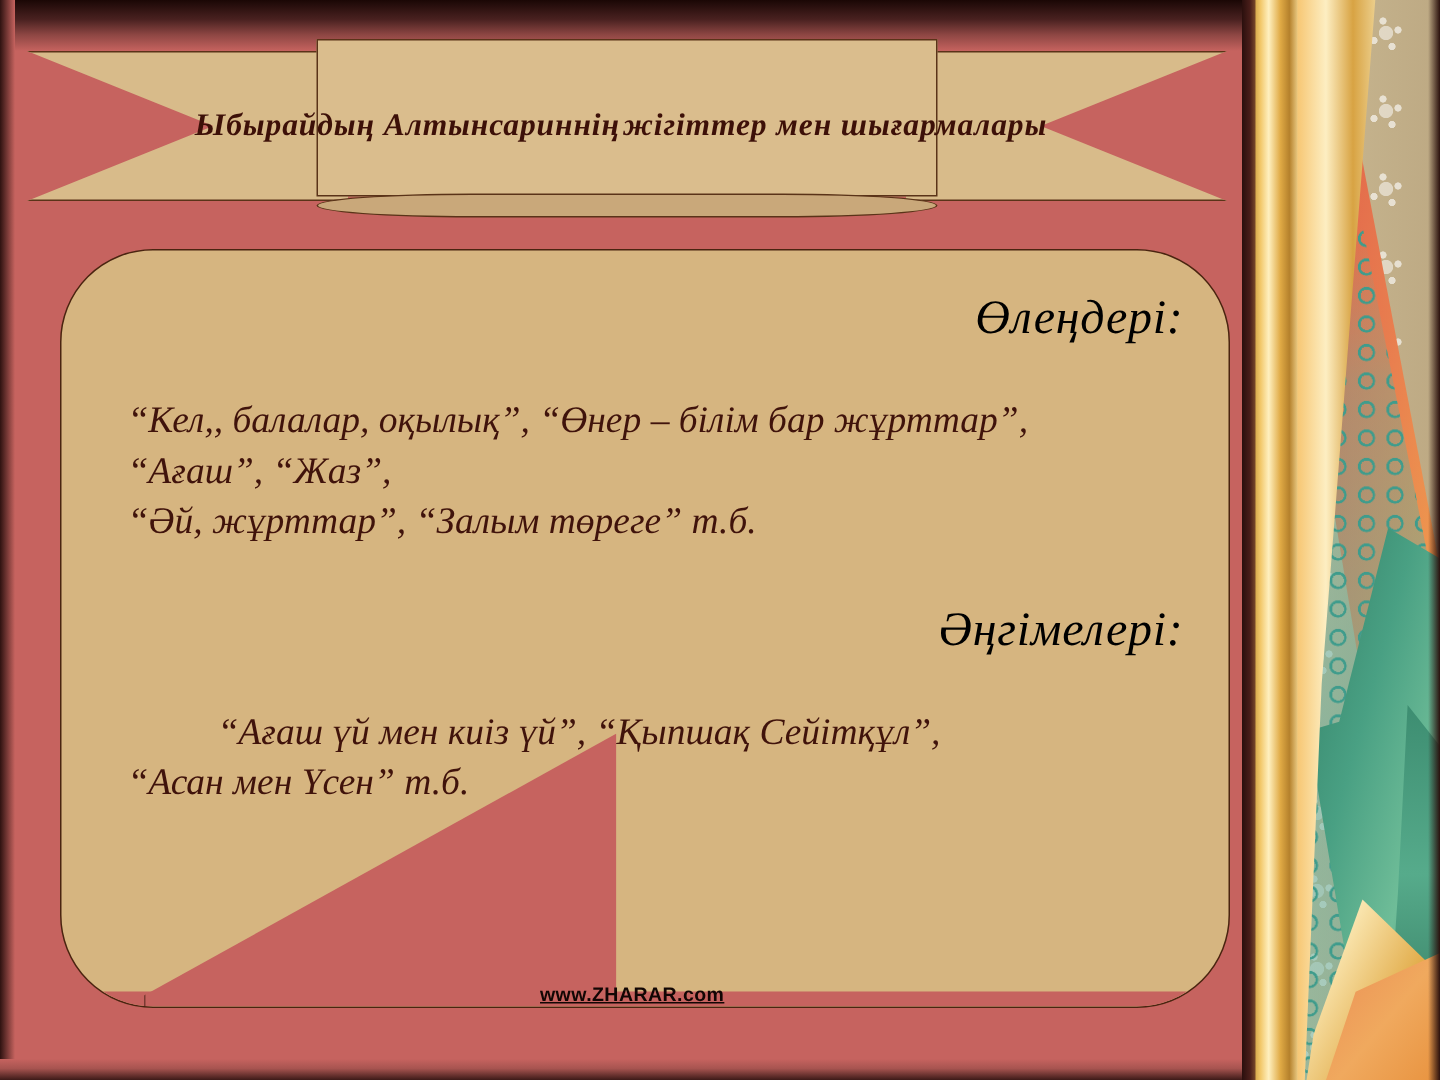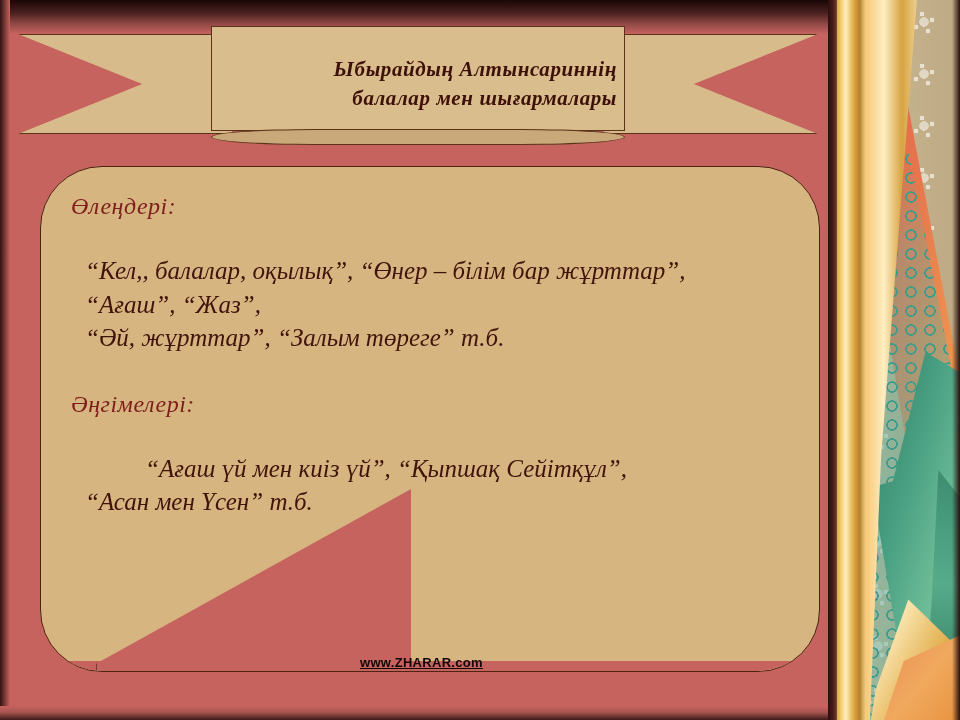--- a/index.html
+++ b/index.html
@@ -85,22 +85,21 @@
     z-index: 4;
   }
   .banner-title {
     position: absolute;
     left: 193px;
     top: 2px;
     width: 406px;
     height: 95px;
     z-index: 6;
     display: flex;
-    flex-direction: column;
-    align-items: flex-end;
+    align-items: center;
     justify-content: center;
     gap: 2px;
   }
   .banner-line {
     font-style: italic;
     font-weight: bold;
     font-size: 21px;
     color: #3d1008;
     letter-spacing: .6px;
     white-space: nowrap;
@@ -147,24 +146,24 @@
   }
 
   .content {
     position: relative;
     z-index: 3;
     padding: 26px 30px 0 30px;
     color: #40130b;
   }
 
   .heading {
-    text-align: left;
+    text-align: right;
     font-style: italic;
-    font-size: 24px;
-    color: #7f1d1d;
+    font-size: 32px;
+    color: #000000;
     margin-bottom: 34px;
     letter-spacing: .5px;
   }
   .heading.second { margin-top: 36px; }
 
   .works-line {
     font-style: italic;
     font-size: 25px;
     line-height: 1.34;
     color: #40130b;
@@ -293,21 +292,21 @@
   <div class="left-vignette"></div>
   <div class="bottom-vignette"></div>
 
   <div class="banner-wrap">
     <div class="ribbon-tail left"></div>
     <div class="ribbon-tail right"></div>
     <div class="banner-curl"></div>
     <div class="banner-body"></div>
     <div class="banner-title">
       <div class="banner-line">Ыбырайдың Алтынсариннің</div>
-      <div class="banner-line">балалар мен шығармалары</div>
+      <div class="banner-line">жігіттер мен шығармалары</div>
     </div>
   </div>
 
   <div class="panel">
     <div class="panel-inner">
 
       <div class="red-base"></div>
       <div class="red-triangle"></div>
 
       <div class="content">

